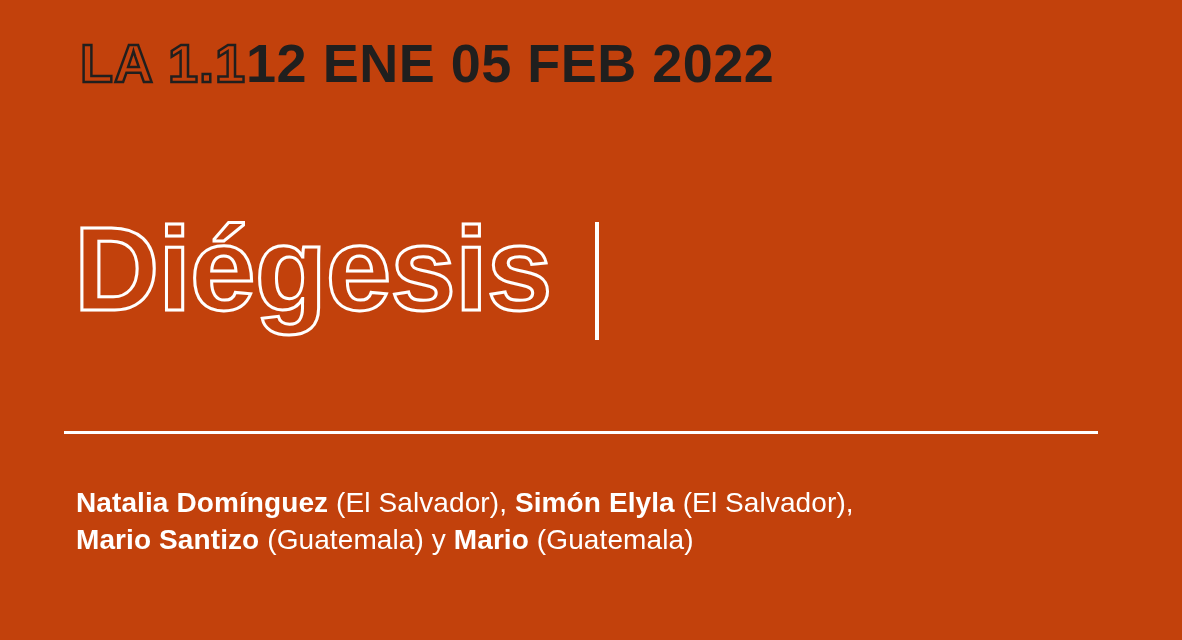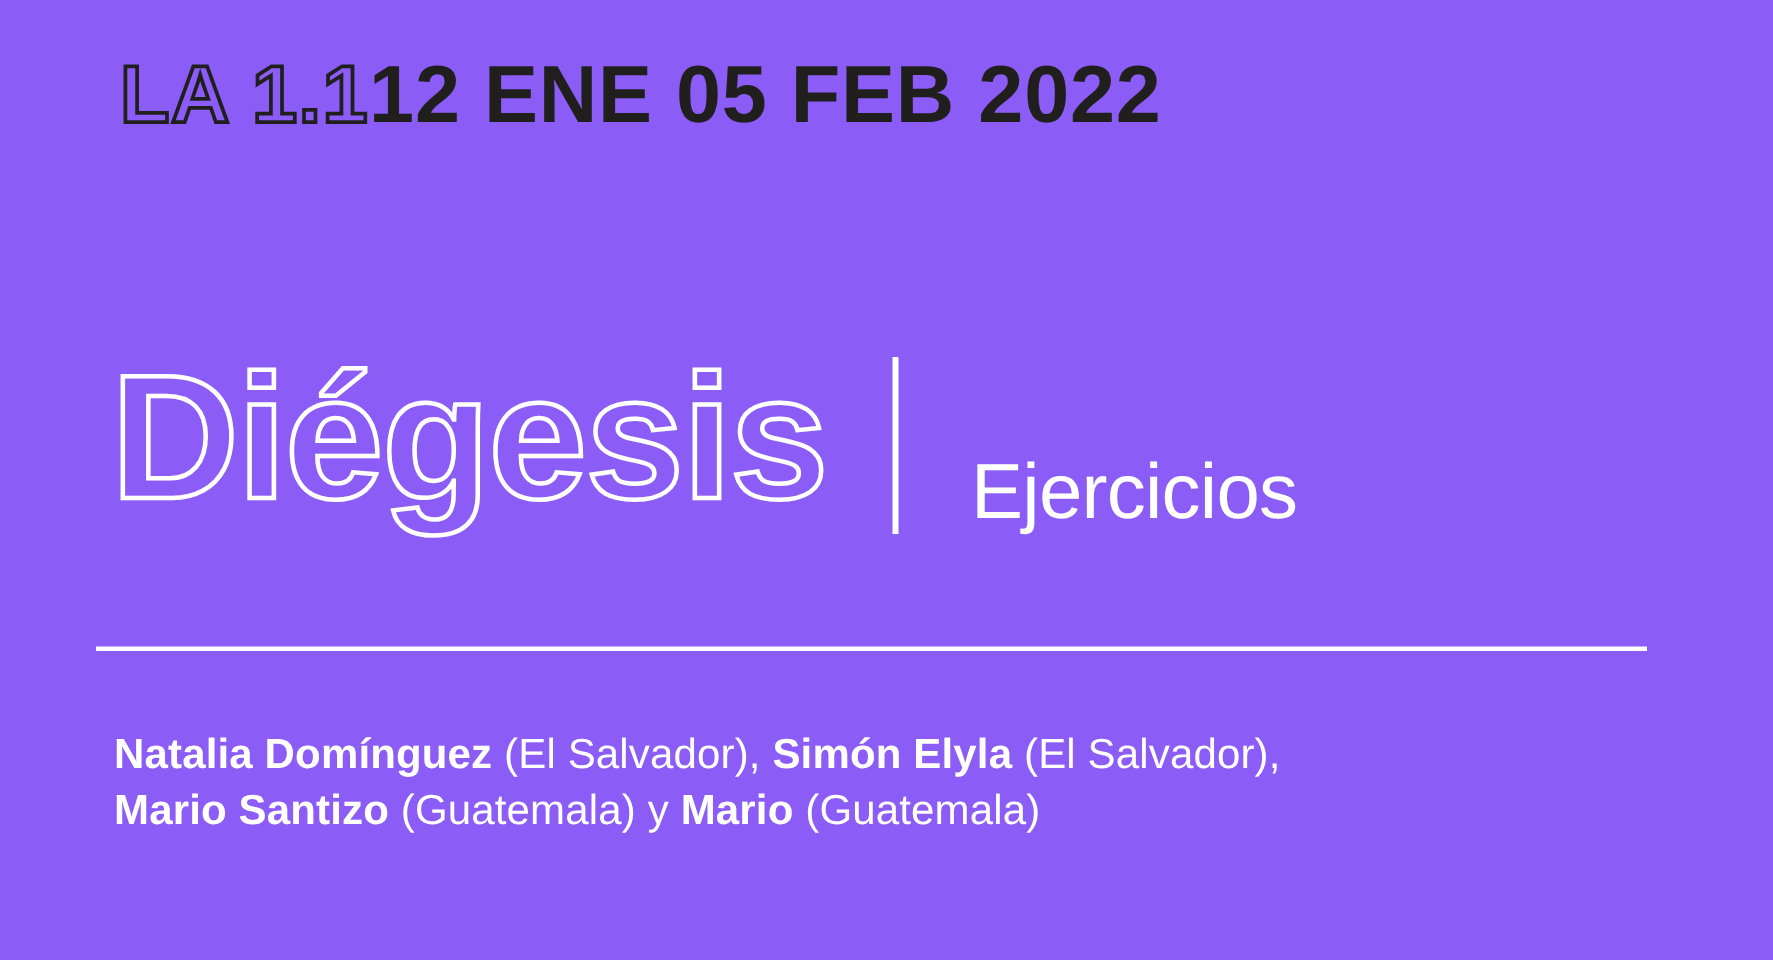--- a/index.html
+++ b/index.html
@@ -12,21 +12,21 @@
   body {
     background:#6690a0;
     font-family:"Liberation Sans", sans-serif;
     overflow:hidden;
     position:relative;
   }
 
   #poster {
     position:absolute;
     inset:0;
-    background:#8b5cf6;
+    background:#c2410c;
   }
 
   
   .header-row {
     position:absolute;
     left:80px;
     top:36px;
     display:flex;
     align-items:baseline;
     white-space:nowrap;
@@ -47,23 +47,23 @@
     font-weight:bold;
     line-height:1;
     color:#201f1e;
     letter-spacing:0.5px;
   }
 
   
   .title-block {
     position:absolute;
     left:74px;
-    top:216px;
+    top:200px;
     display:flex;
-    align-items:flex-end;
+    align-items:center;
     white-space:nowrap;
     gap:29px;
   }
 
   .title-outline {
     font-size:118px;
     font-weight:bold;
     line-height:1.08;
     letter-spacing:-1px;
     color:transparent;
@@ -129,21 +129,20 @@
     <span class="edition">LA 1.1</span>
     <span class="date">12 ENE 05 FEB 2022</span>
   </div>
 
   <div class="title-block">
     <span class="title-outline">Diégesis</span>
 
     <span class="title-divider"></span>
 
     <span class="subtitle">
-      <span class="sub-line">Ejercicios</span>
     </span>
   </div>
 
   <div class="rule"></div>
 
   <div class="credits">
 
     <div class="credit-line">
       <b>Natalia Domínguez</b><span> (El Salvador), </span><b>Simón Elyla</b><span> (El Salvador),</span>
     </div>

